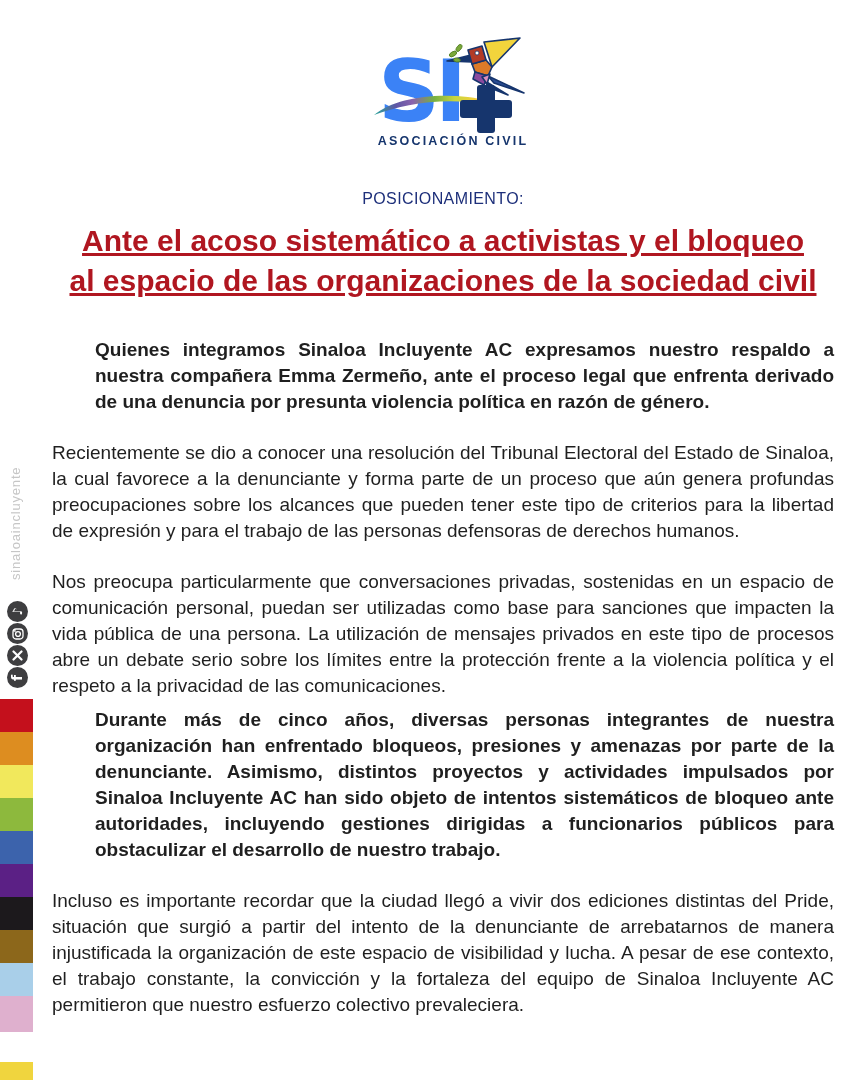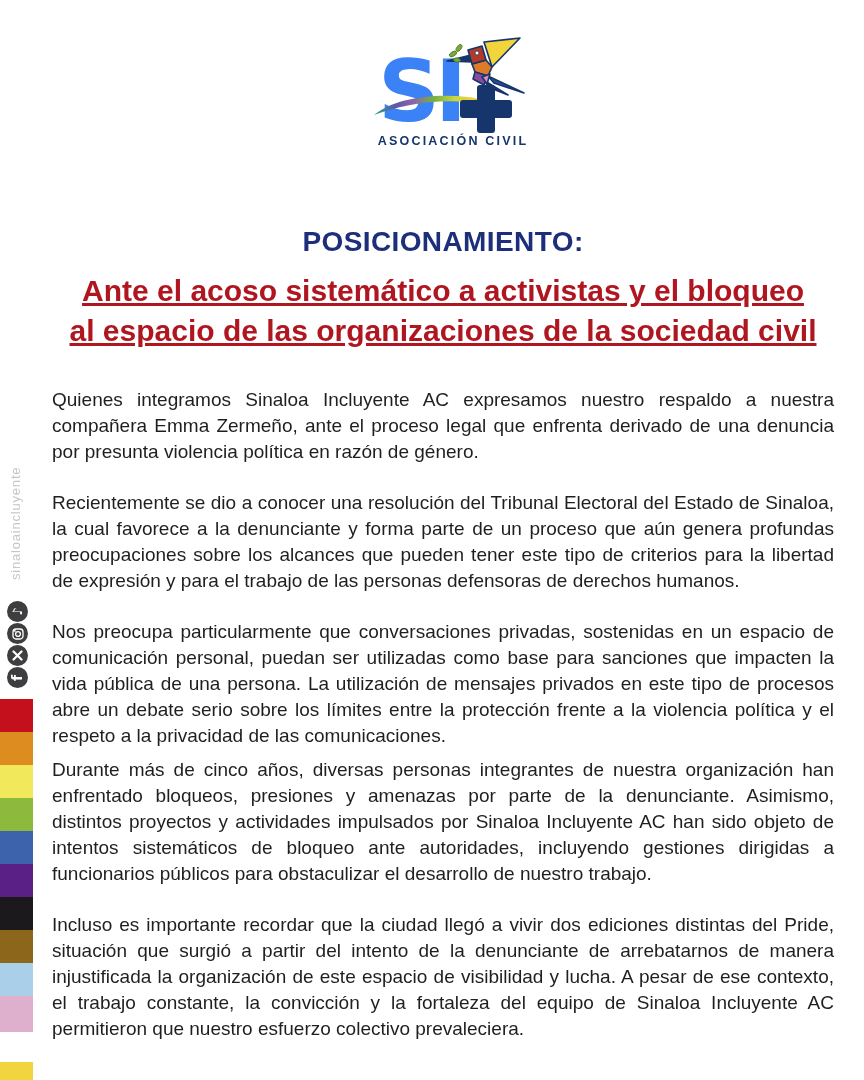--- a/index.html
+++ b/index.html
@@ -27,27 +27,27 @@
       background:#16356d;border-radius:3px;}
   .plus::after{content:"";position:absolute;left:0;top:15px;width:52px;height:18px;
       background:#16356d;border-radius:3px;}
   .swoosh{position:absolute;left:-6px;top:53px;width:134px;height:28px;}
   .bird{position:absolute;left:66px;top:-2px;width:84px;height:62px;}
   .logo-sub{position:absolute;left:50%;top:96px;transform:translateX(-50%);white-space:nowrap;
       color:#16356d;font-weight:bold;font-size:12.5px;letter-spacing:2.2px;}
 
   
   .content{position:absolute;left:52px;top:190px;width:782px;color:#1f1f1f;}
-  .kicker{text-align:center;color:#1d2f7a;font-size:28px;font-weight:bold;letter-spacing:0.4px;margin-top:36px;}
+  .kicker{text-align:center;color:#1d2f7a;font-size:16px;font-weight:normal;letter-spacing:0.4px;}
   .title{margin:13px 0 0 0;text-align:center;color:#b01620;font-size:30px;font-weight:bold;
          line-height:40px;text-decoration:underline;}
   .title span{display:block;}
   .paras{margin-top:36px;}
   .para{margin:0 0 25px 0;font-size:19px;line-height:26px;text-align:justify;hyphens:none;}
-  .para.bold{font-weight:normal;}
+  .para.bold{font-weight:bold;margin-left:43px;}
   .para.no-gap{margin-bottom:8px;}
 </style>
 </head>
 <body>
 
 <div class="page">
 
   <div class="handle">sinaloaincluyente</div>
 
   <div class="social-col">

